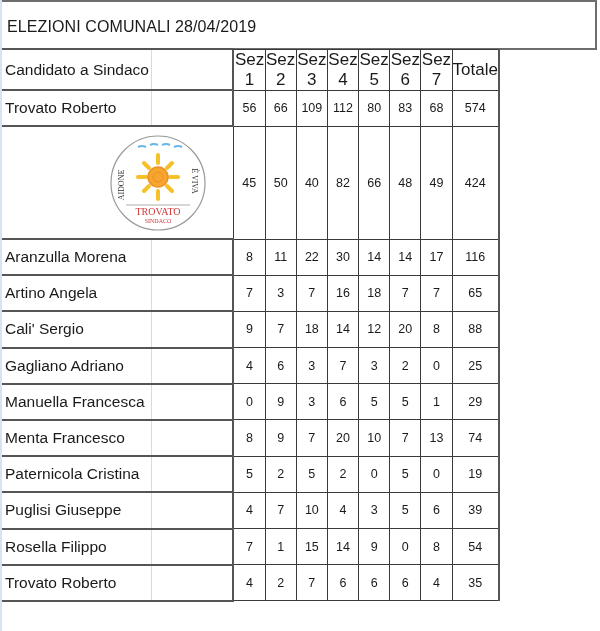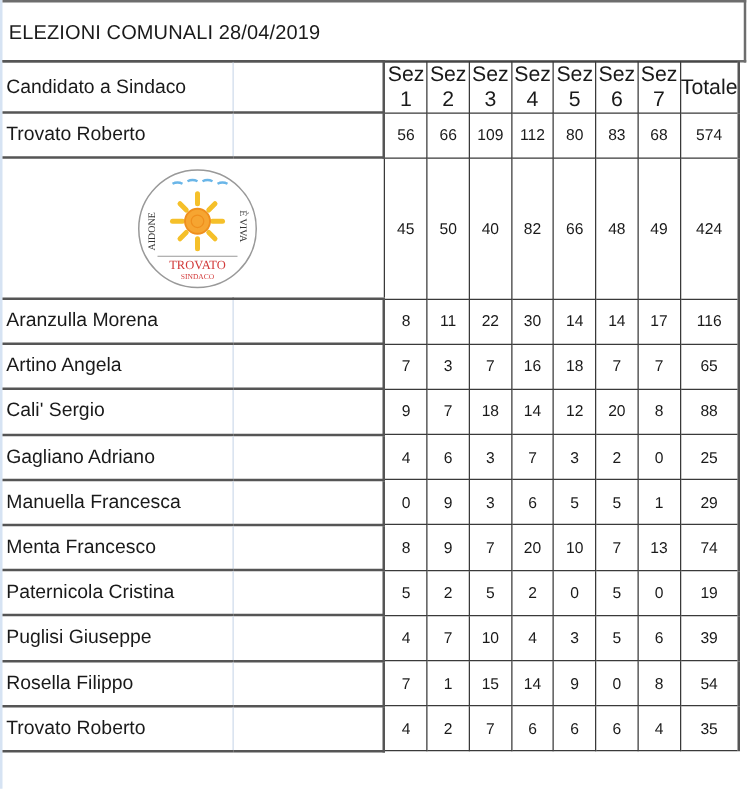--- a/index.html
+++ b/index.html
@@ -1,18 +1,18 @@
 <!DOCTYPE html>
 <html><head>
 <meta charset="utf-8">
 <style>
   html, body { margin:0; padding:0; background:#ffffff; }
   body { width:600px; height:631px; position:relative; overflow:hidden;
          font-family: "Liberation Sans", "DejaVu Sans", sans-serif; color:#1a1a1a; }
-  .sheet { position:absolute; left:0; top:0; width:592px; height:631px; }
+  .sheet { position:absolute; left:0; top:0; width:500px; height:631px; }
   .gridline-left { position:absolute; left:0; top:0; width:2px; height:631px; background:#d6e3f3; }
   .title-row { position:absolute; left:2px; top:0; width:595px; height:50px;
                border-top:2px solid #6d6d6d; border-right:2px solid #6d6d6d; border-bottom:2px solid #6d6d6d;
                box-sizing:border-box; }
   .title-text { position:absolute; left:5px; top:16px; font-size:16px; letter-spacing:0.1px; }
   table.results { position:absolute; left:2px; top:48px; border-collapse:collapse; font-size:12.5px; }
   table.results td { border:1px solid #3a3a3a; padding:0; text-align:center; vertical-align:middle; }
   table.results td.name { text-align:left; padding-left:3px; font-size:15.5px; border-left:none;
                           border-right:1px solid #cfdcec; border-top:2px solid #555; border-bottom:2px solid #555; }
   table.results td.spacer { border-top:2px solid #555; border-bottom:2px solid #555; border-left:none; border-right:2px solid #555; }

